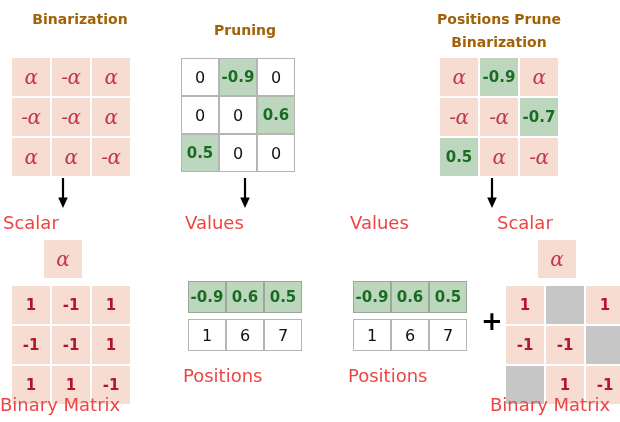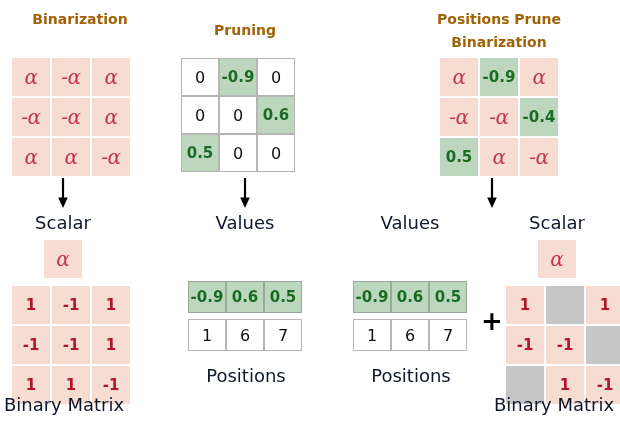--- a/index.html
+++ b/index.html
@@ -14,22 +14,22 @@
   .abs{position:absolute;}
 
   
   .title{
     font-family:"DejaVu Sans","Liberation Sans",sans-serif;
     font-weight:bold;font-size:14px;color:#a16207;
     text-align:center;line-height:23px;white-space:pre-line;
   }
   .label{
     font-family:"DejaVu Sans","Liberation Sans",sans-serif;
-    font-weight:normal;font-size:18px;color:#0f172a;
-    text-align:center;line-height:22px;
+    font-weight:normal;font-size:18px;color:#ef4444;
+    line-height:22px;
   }
 
   
   .grid{display:grid;}
   .cell{
     display:flex;align-items:center;justify-content:center;
     box-sizing:border-box;
   }
 
   
@@ -244,21 +244,21 @@
       <div class="cell c-alpha">
         <span class="sym">α</span>
       </div>
       <div class="cell c-alpha">
         <span class="sym">-α</span>
       </div>
       <div class="cell c-alpha">
         <span class="sym">-α</span>
       </div>
       <div class="cell c-green">
-        <span class="num">-0.4</span>
+        <span class="num">-0.7</span>
       </div>
       <div class="cell c-green">
         <span class="num">0.5</span>
       </div>
       <div class="cell c-alpha">
         <span class="sym">α</span>
       </div>
       <div class="cell c-alpha">
         <span class="sym">-α</span>
       </div>

